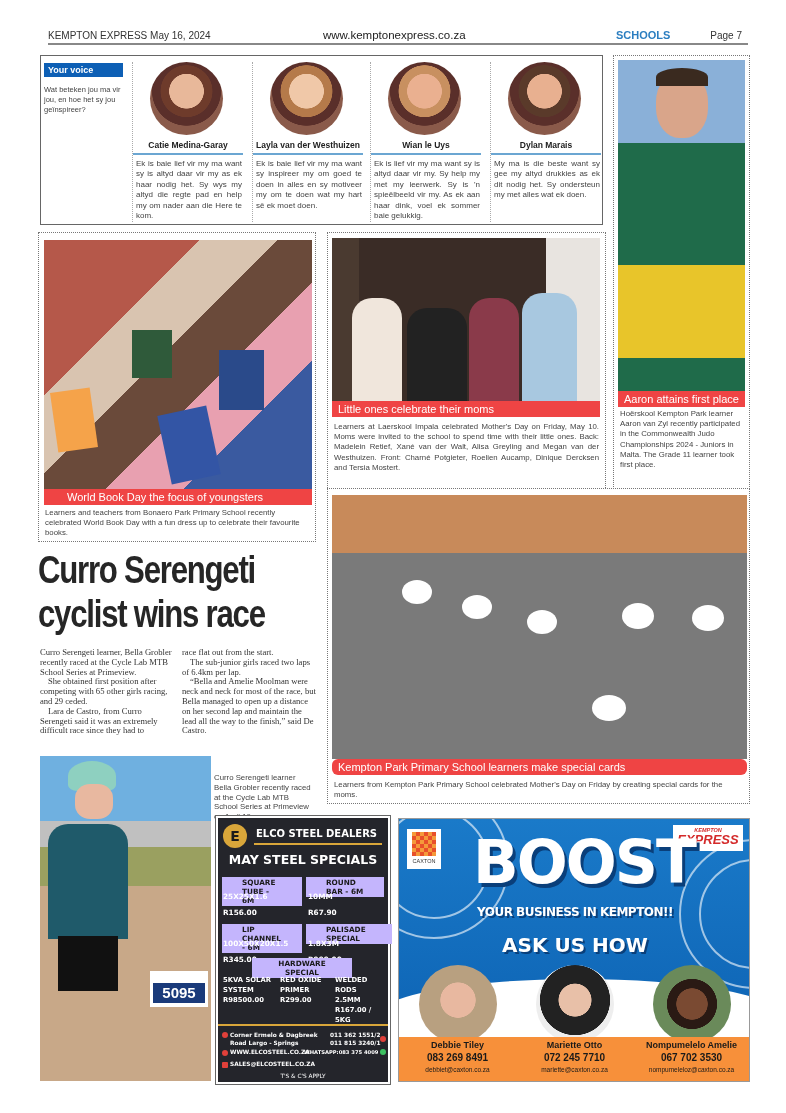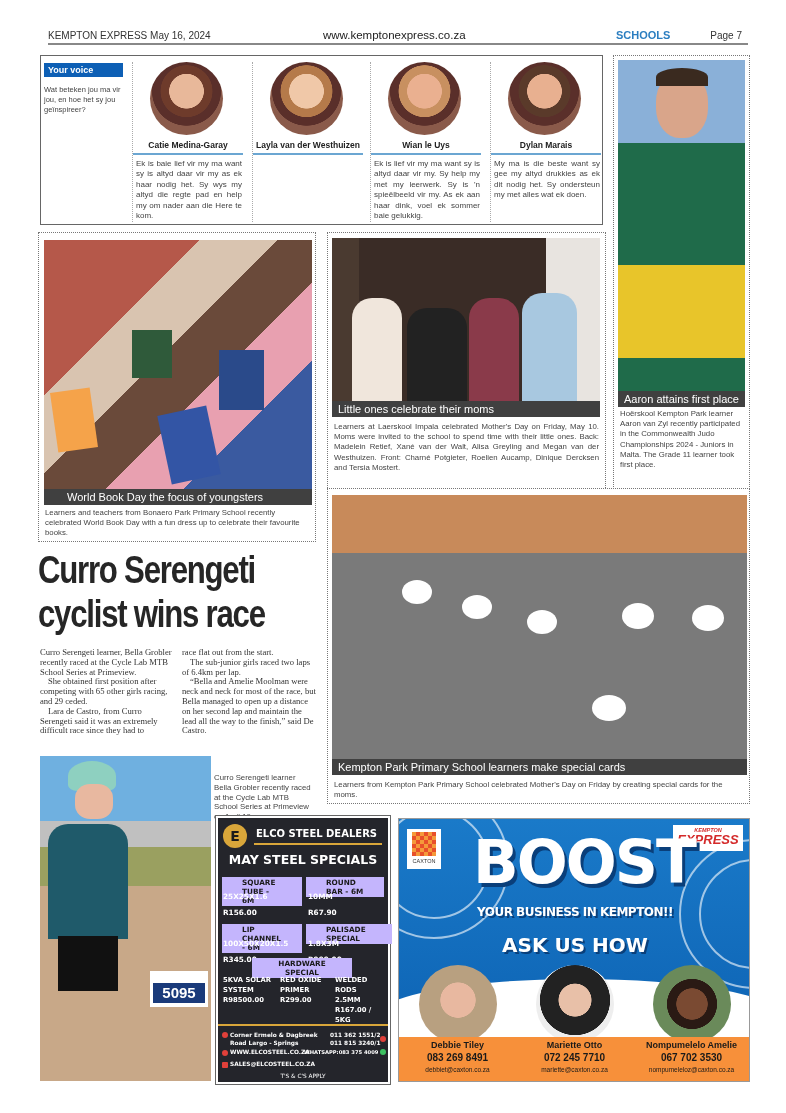--- a/index.html
+++ b/index.html
@@ -16,21 +16,21 @@
 
   
   .yv-label { left: 44px; top: 63px; width: 79px; height: 14px; background: #0d5fb5; color: #fff; font-size: 9px; font-weight: bold; padding: 2px 4px; }
   .yv-q { left: 44px; top: 85px; width: 80px; font-size: 7.5px; line-height: 10px; color: #444; }
   .voice { position: absolute; top: 62px; width: 120px; border-left: 1px dotted #aaa; height: 160px; }
   .voice .face { position: absolute; left: 17px; top: 0; width: 73px; height: 73px; border-radius: 50%; background: radial-gradient(circle at 50% 40%, #e8b89a 0 30%, #6e3b2b 31% 45%, #5a2f2a 46% 60%, #8a5a4a 61%); }
   .voice .name { position: absolute; left: 0; top: 78px; width: 110px; text-align: center; font-size: 8.5px; font-weight: bold; color: #222; padding-bottom: 3px; border-bottom: 2px solid #6ba6d2; }
   .voice .body { position: absolute; left: 3px; top: 97px; width: 106px; font-size: 8px; line-height: 10.4px; color: #444; text-align: justify; }
 
   .photo { background: #777; overflow: hidden; }
-  .cap-bar { background: #404040; color: #fff; font-size: 11px; padding: 2px 6px; }
+  .cap-bar { background: #ef4444; color: #fff; font-size: 11px; padding: 2px 6px; }
   .cap-text { font-size: 7.8px; line-height: 10.2px; color: #444; padding: 3px 6px; }
 
   .headline { left: 38px; top: 548px; width: 285px; font-family: "Liberation Sans", sans-serif; font-weight: bold; font-size: 38px; line-height: 44px; color: #262626; letter-spacing: -1.5px; transform: scaleX(0.82); transform-origin: left top; }
   .article { font-family: "Liberation Serif", serif; font-size: 8.6px; line-height: 9.8px; color: #333; }
   .article p { text-indent: 8px; }
   .article p.first { text-indent: 0; }
 
   
   .elco { left: 218px; top: 818px; width: 170px; height: 264px; background: #24252b; color: #fff; font-family: "DejaVu Sans", sans-serif; }
   .elco .logo { position: absolute; left: 5px; top: 6px; width: 24px; height: 24px; border-radius: 50%; background: #d9a63a; color: #1a1a1a; font-weight: bold; font-size: 14px; text-align: center; line-height: 24px; }
@@ -78,20 +78,21 @@
 <div class="abs yv-q">Wat beteken jou ma vir jou, en hoe het sy jou geïnspireer?</div>
 
 <div class="voice" style="left:132px;">
   <div class="face"></div>
   <div class="name">Catie Medina-Garay</div>
   <div class="body">Ek is baie lief vir my ma want sy is altyd daar vir my as ek haar nodig het. Sy wys my altyd die regte pad en help my om nader aan die Here te kom.</div>
 </div>
 <div class="voice" style="left:252px;">
   <div class="face" style="background: radial-gradient(circle at 50% 40%, #f0c8a8 0 30%, #b57a4a 31% 45%, #5a2f2a 46% 60%, #8a5a4a 61%);"></div>
   <div class="name">Layla van der Westhuizen</div>
+  <div class="body">Ek is baie lief vir my ma want sy inspireer my om goed te doen in alles en sy motiveer my om te doen wat my hart sê ek moet doen.</div>
 </div>
 <div class="voice" style="left:370px;">
   <div class="face" style="background: radial-gradient(circle at 50% 40%, #eab090 0 30%, #c89060 31% 45%, #5a2f2a 46% 60%, #8a5a4a 61%);"></div>
   <div class="name">Wian le Uys</div>
   <div class="body">Ek is lief vir my ma want sy is altyd daar vir my. Sy help my met my leerwerk. Sy is 'n spieëlbeeld vir my. As ek aan haar dink, voel ek sommer baie gelukkig.</div>
 </div>
 <div class="voice" style="left:490px;">
   <div class="face" style="background: radial-gradient(circle at 50% 40%, #e8b090 0 30%, #5a3a2a 31% 45%, #5a2f2a 46% 60%, #8a5a4a 61%);"></div>
   <div class="name">Dylan Marais</div>
   <div class="body">My ma is die beste want sy gee my altyd drukkies as ek dit nodig het. Sy ondersteun my met alles wat ek doen.</div>
@@ -130,21 +131,21 @@
 
 <div class="abs dotbox" style="left:327px;top:488px;width:423px;height:316px;">
   <div class="photo" style="position:absolute;left:4px;top:6px;width:415px;height:264px;background:linear-gradient(#c88a5a 0 22%,#7a7a7a 22% 100%);">
     <div style="position:absolute;left:70px;top:85px;width:30px;height:24px;background:#fff;border-radius:50%;"></div>
     <div style="position:absolute;left:130px;top:100px;width:30px;height:24px;background:#fff;border-radius:50%;"></div>
     <div style="position:absolute;left:195px;top:115px;width:30px;height:24px;background:#fff;border-radius:50%;"></div>
     <div style="position:absolute;left:290px;top:108px;width:32px;height:26px;background:#fff;border-radius:50%;"></div>
     <div style="position:absolute;left:360px;top:110px;width:32px;height:26px;background:#fff;border-radius:50%;"></div>
     <div style="position:absolute;left:260px;top:200px;width:34px;height:26px;background:#fff;border-radius:50%;"></div>
   </div>
-  <div class="cap-bar" style="position:absolute;left:4px;top:270px;width:415px;">Kempton Park Primary School learners make special cards</div>
+  <div class="cap-bar" style="position:absolute;left:4px;top:270px;width:415px;border-radius:6px;">Kempton Park Primary School learners make special cards</div>
   <div class="cap-text" style="position:absolute;left:0;top:288px;width:421px;">Learners from Kempton Park Primary School celebrated Mother's Day on Friday by creating special cards for the moms.</div>
 </div>
 
 <div class="abs headline">
   <div>Curro Serengeti</div>
   <div>cyclist wins race</div>
 </div>
 <div class="abs article" style="left:40px;top:648px;width:135px;">
   <p class="first">Curro Serengeti learner, Bella Grobler recently raced at the Cycle Lab MTB School Series at Primeview.</p>
   <p>She obtained first position after competing with 65 other girls racing, and 29 ceded.</p>

